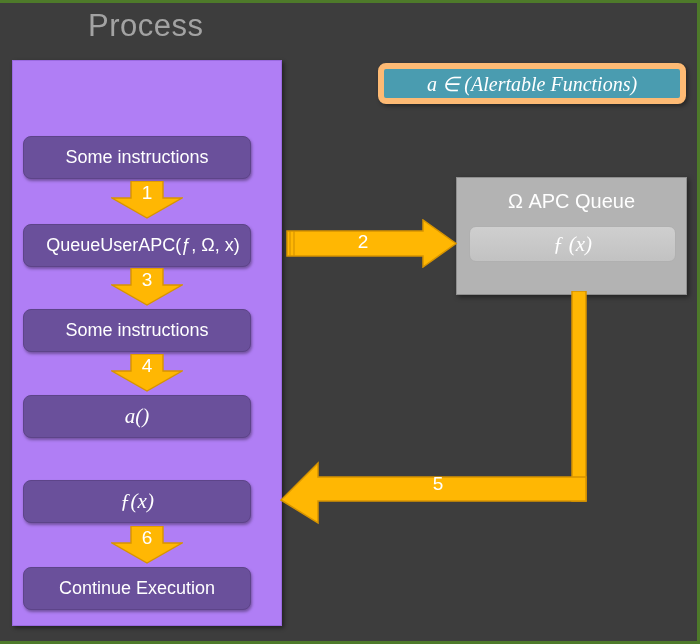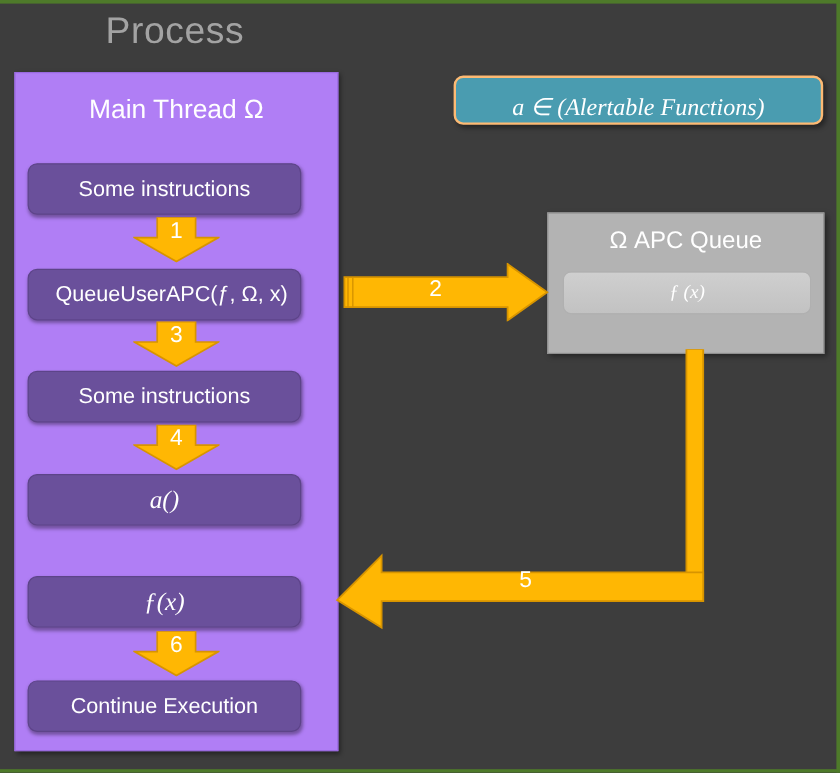--- a/index.html
+++ b/index.html
@@ -95,25 +95,25 @@
   }
 
   
   .legend-box {
     position: absolute;
     left: 378px;
     top: 60px;
     width: 308px;
     height: 41px;
     background: #4a9cb0;
-    border: 2px solid #fdba74;
+    border: 6px solid #fdba74;
     border-radius: 8px;
     box-shadow: 2px 2px 4px rgba(0,0,0,0.4);
     display: flex;
-    align-items: flex-end;
+    align-items: center;
     justify-content: center;
     font-family: "Liberation Serif", serif;
     font-style: italic;
     font-size: 20px;
     color: #ffffff;
     box-sizing: border-box;
   }
 
   
   .queue-box {
@@ -143,21 +143,21 @@
     width: 207px;
     height: 36px;
     background: linear-gradient(to bottom, #cfcfcf, #c2c2c2);
     border: 1px solid #b0b0b0;
     border-radius: 7px;
     display: flex;
     align-items: center;
     justify-content: center;
     font-family: "Liberation Serif", serif;
     font-style: italic;
-    font-size: 16px;
+    font-size: 21px;
     color: #ffffff;
     box-sizing: border-box;
     text-align: right;
   }
 
   
   .arrow2 {
     position: absolute;
     left: 283px;
     top: 216px;
@@ -197,21 +197,20 @@
   }
 </style>
 </head>
 <body>
 
 <div id="canvas">
 
   <div class="page-title">Process</div>
 
   <div class="thread-box">
-    <div class="thread-title">Main Thread Ω</div>
 
     <div class="step-box" style="top:75px;">Some instructions</div>
     <div class="step-box" style="top:163px;padding-left:12px;">QueueUserAPC(ƒ, Ω, x)</div>
     <div class="step-box" style="top:248px;">Some instructions</div>
     <div class="step-box mono-math" style="top:334px;">a()</div>
     <div class="step-box" style="top:506px;">Continue Execution</div>
     <div class="step-box mono-math" style="top:419px;">ƒ(x)</div>
 
     <div class="down-arrow" style="left:98px; top:120px;">
       <svg width="72" height="38" viewBox="0 0 72 38">

